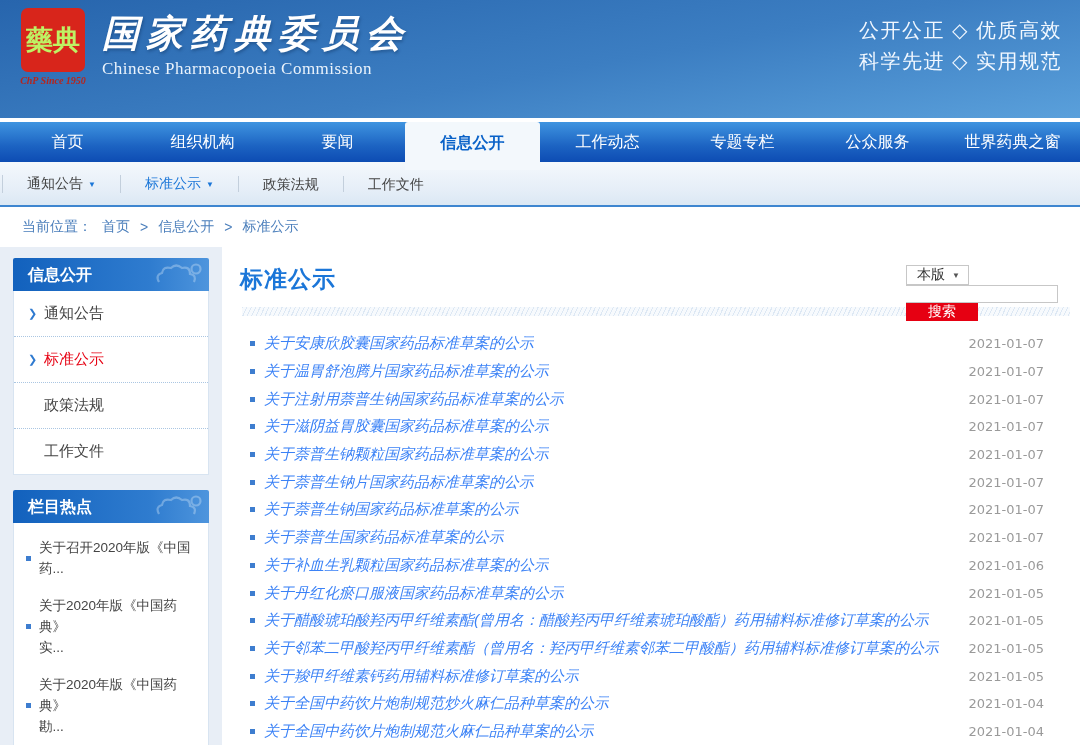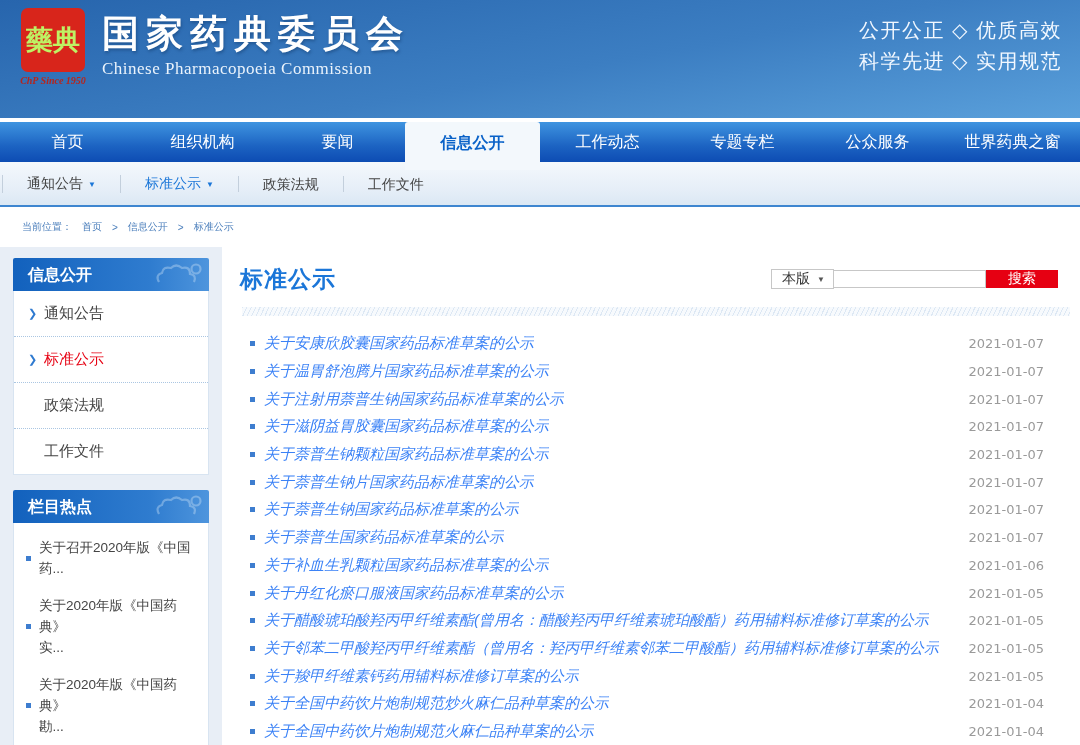--- a/index.html
+++ b/index.html
@@ -12,21 +12,21 @@
     background:linear-gradient(170deg,#2765ad 0%,#3c7ec2 55%,#5aa0db 100%); }
   .seal { position:absolute; left:13px; top:8px; width:80px; text-align:center; cursor:pointer; }
   .seal-box { width:64px; height:64px; margin:0 auto; background:#d8251b; border-radius:7px;
     display:flex; align-items:center; justify-content:center; gap:2px;
     color:#bef264; font-family:"Liberation Serif","DejaVu Serif",serif; font-weight:bold; font-size:27px; line-height:1; }
   .seal-tagline { margin-top:3px; font-size:10px; font-style:italic; font-weight:bold; color:#b7251d;
     font-family:"Liberation Serif","DejaVu Serif",serif; white-space:nowrap; }
   .title-block { position:absolute; left:102px; top:13px; color:#fff; }
   .title-cn { font-family:"Liberation Serif","DejaVu Serif",serif; font-weight:bold;
     font-size:37px; letter-spacing:7px; line-height:1.15;
-    text-shadow:1px 2px 3px rgba(10,40,80,.35); }
+    text-shadow:1px 2px 3px rgba(10,40,80,.35);font-style:italic; }
   .title-en { font-family:"Liberation Serif","DejaVu Serif",serif; font-size:17px;
     letter-spacing:.5px; color:#eaf3fc; margin-top:3px; }
   .slogans { position:absolute; right:18px; top:15px; text-align:right; color:#f2f8ff;
     font-size:20px; line-height:31px; letter-spacing:1.5px; }
 
   
   .nav { position:relative; margin-top:4px; height:40px; display:flex; z-index:2;
     background:linear-gradient(180deg,#3f94e0 0%,#1c63c2 60%,#0d4cb3 100%); }
   .nav-item { flex:1; text-align:center; line-height:40px; color:#fff; font-size:16px; cursor:pointer; white-space:nowrap; }
   .nav-item.active { background:#f3f8fc; color:#0a62c8; height:48px; line-height:42px;
@@ -36,21 +36,21 @@
   .subnav { position:relative; z-index:1; height:45px; display:flex; align-items:center; padding-left:2px;
     background:linear-gradient(180deg,#f4f8fc 0%,#e7eff8 60%,#dbe8f4 100%);
     border-bottom:2px solid #3e86d0; }
   .subnav-item { padding:0 24px; font-size:14px; color:#444; cursor:pointer;
     border-left:1px solid #c3cfdc; line-height:16px; white-space:nowrap; }
   .subnav-item.active { color:#1b76d8; }
   .subnav-item .chev { font-size:8px; color:#1b76d8; margin-left:5px; vertical-align:1px; }
 
   
   .breadcrumb { height:40px; display:flex; align-items:center; padding-left:22px;
-    background:#fff; font-size:10px; color:#4a7ebb; }
+    background:#fff; font-size:14px; color:#4a7ebb; }
   .bc-link { color:#4a7ebb; cursor:pointer; }
   .bc-sep { margin:0 10px; color:#4a7ebb; }
   .bc-prefix { margin-right:10px; }
 
   
   .content { display:flex; height:498px; }
   .side-col { width:222px; background:#e8eef6; flex-shrink:0; padding-top:11px; }
   .side-box { width:196px; margin:0 0 15px 13px; }
   .side-box-header { position:relative; height:33px; line-height:33px; padding-left:15px;
     background:linear-gradient(90deg,#1261bd 0%,#2f7ccf 70%,#4e95dd 100%);
@@ -63,21 +63,21 @@
   .sb-item.active { color:#e60012; }
   .sb-arrow { width:16px; color:#2f7ad0; font-size:11px; font-weight:bold; flex-shrink:0; }
   .hot-item { display:flex; align-items:center; padding:8px 4px 8px 12px; font-size:13.5px; color:#444;
     line-height:21px; cursor:pointer; }
   .hot-item .sq-bullet { margin-right:8px; }
   .sq-bullet { width:5px; height:5px; background:#3d7dcf; flex-shrink:0; display:inline-block; }
 
   .main-col { flex:1; background:#fff; padding:12px 0 0 18px; overflow:hidden; }
   .title-row { display:flex; align-items:center; height:40px; padding-right:22px; }
   .page-title { font-size:23px; color:#1b76d8; font-weight:bold; letter-spacing:1px; }
-  .search-area { margin-left:auto; display:flex; align-items:center; height:28px; }
+  .search-area { margin-left:auto; display:flex; align-items:flex-start; height:28px;flex-direction:column; }
   .scope-select { display:flex; align-items:center; gap:7px; padding:0 8px 0 10px;
     border:1px solid #c7c7c7; background:#fff; font-size:14px; color:#333; cursor:pointer; }
   .scope-select .chev { font-size:8px; color:#555; }
   .search-input { width:152px; border:1px solid #c7c7c7; border-left:none; outline:none;
     padding:0 6px; font-size:14px; }
   .search-btn { width:72px; background:#e60012; color:#fff; border:none; font-size:14px;
     cursor:pointer; font-family:inherit; }
 
   .stripe-divider { height:9px; margin:8px 10px 0 2px;
     background:repeating-linear-gradient(115deg,#dde8f4 0px,#dde8f4 1px,#f7fafd 1px,#f7fafd 4px); }

